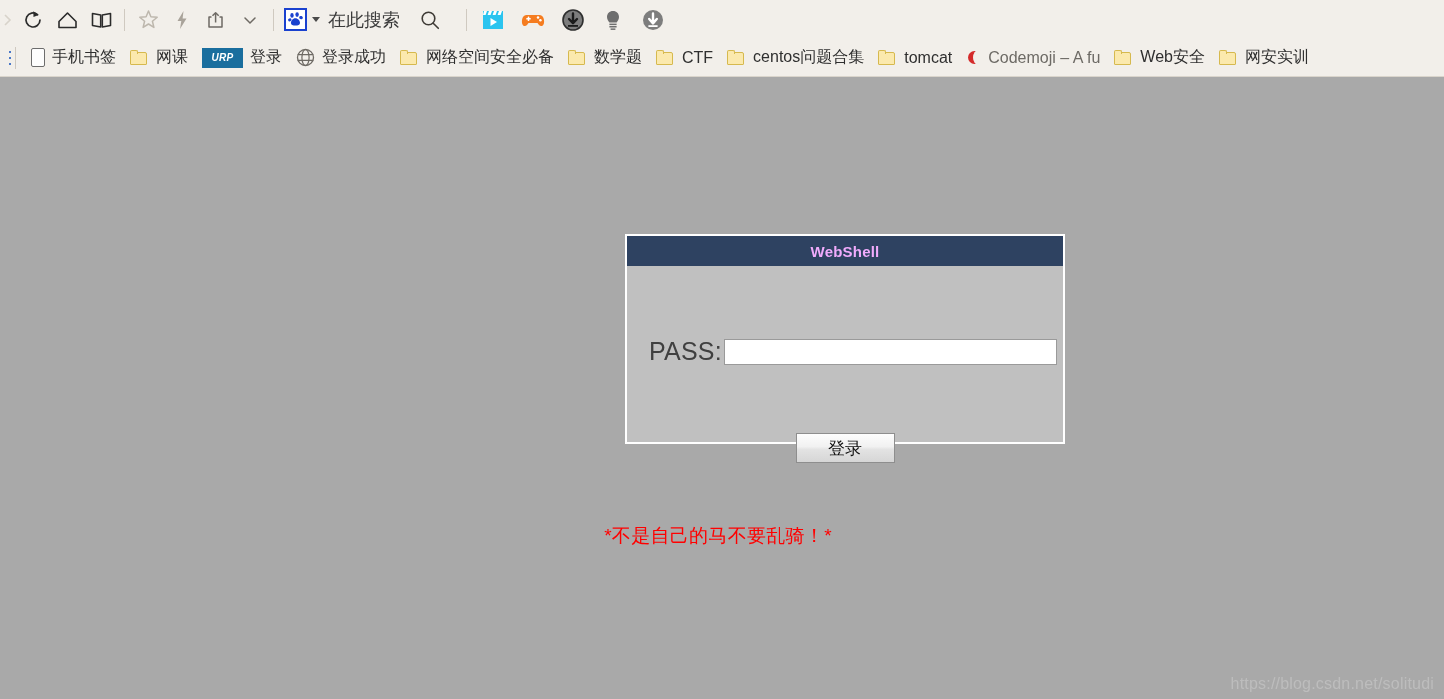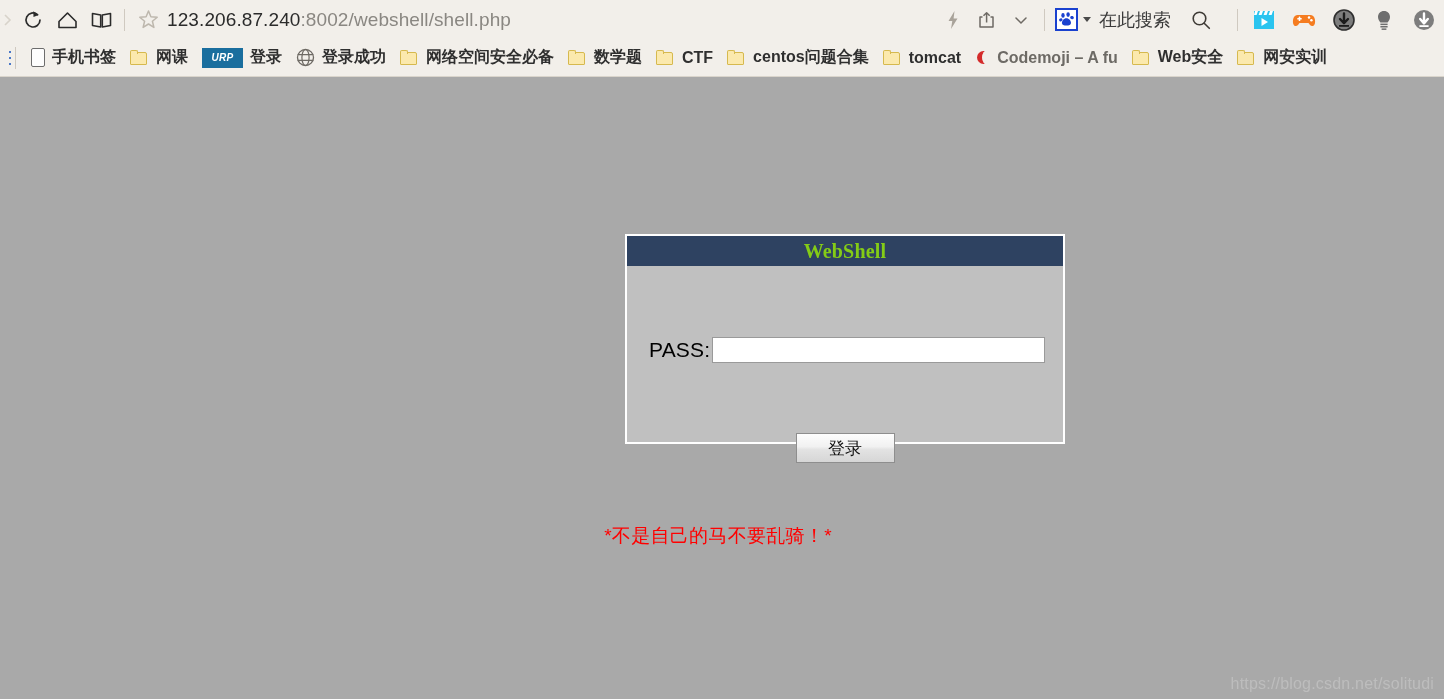--- a/index.html
+++ b/index.html
@@ -114,21 +114,20 @@
     align-items: center;
     height: 37px;
     padding: 0 7px;
     flex: none;
   }
   .bm-label {
     font-size: 16px;
     color: #2f2f2f;
     margin-left: 7px;
     white-space: nowrap;
-    font-weight: bold;
   }
   .folder-ic {
     width: 19px; height: 16px;
     position: relative;
     flex: none;
   }
   .folder-ic::before {
     content:"";
     position: absolute;
     left: 0; top: 2px;
@@ -210,41 +209,40 @@
     background: #c0c0c0;
   }
   #panel-header {
     background: #2e4261;
     height: 30px;
     display: flex;
     align-items: center;
     justify-content: center;
   }
   #panel-title {
-    color: #84cc16;
-    font-size: 20px;
+    color: #f0abfc;
+    font-size: 15px;
     font-weight: bold;
     letter-spacing: .2px;
-    font-family: Liberation Serif, serif;
   }
   #panel-body {
     height: 176px;
     position: relative;
     background: #c0c0c0;
   }
   #pass-row {
     position: absolute;
     left: 22px;
     top: 71px;
     display: flex;
     align-items: center;
   }
   #pass-label {
-    font-size: 21px;
-    color: #000000;
+    font-size: 25px;
+    color: #404040;
     letter-spacing: .2px;
   }
   #pass-input {
     width: 333px;
     height: 26px;
     background: #ffffff;
     border: 1px solid #9a9a9a;
     box-sizing: border-box;
     margin-left: 2px;
     font-size: 15px;
@@ -323,23 +321,20 @@
     </div>
 
     <div class="tb-sep"></div>
 
     <div class="nav-icon">
       <svg width="21" height="21" viewBox="0 0 21 21">
         <path d="M10.5 2 L12.9 7.8 L19.2 8.2 L14.4 12.3 L15.9 18.4 L10.5 15 L5.1 18.4 L6.6 12.3 L1.8 8.2 L8.1 7.8 Z" fill="none" stroke="#bdb7ad" stroke-width="1.5" stroke-linejoin="round"></path>
       </svg>
     </div>
 
-    <div id="url-area">
-      <div id="url-text"><span>123.206.87.240</span><span class="dim">:8002/webshell/shell.php</span></div>
-    </div>
 
     <div class="nav-icon">
       <svg width="18" height="20" viewBox="0 0 18 20">
         <path d="M10.5 1 L4.5 11 L8.3 11 L7 19 L13.5 8.5 L9.6 8.5 Z" fill="#a9a39a"></path>
       </svg>
     </div>
 
     <div class="nav-icon">
       <svg width="20" height="20" viewBox="0 0 20 20">
         <path d="M5.5 7 L3 7 L3 17 L16 17 L16 7 L13.5 7" fill="none" stroke="#6e6a64" stroke-width="1.5" stroke-linejoin="round"></path>

